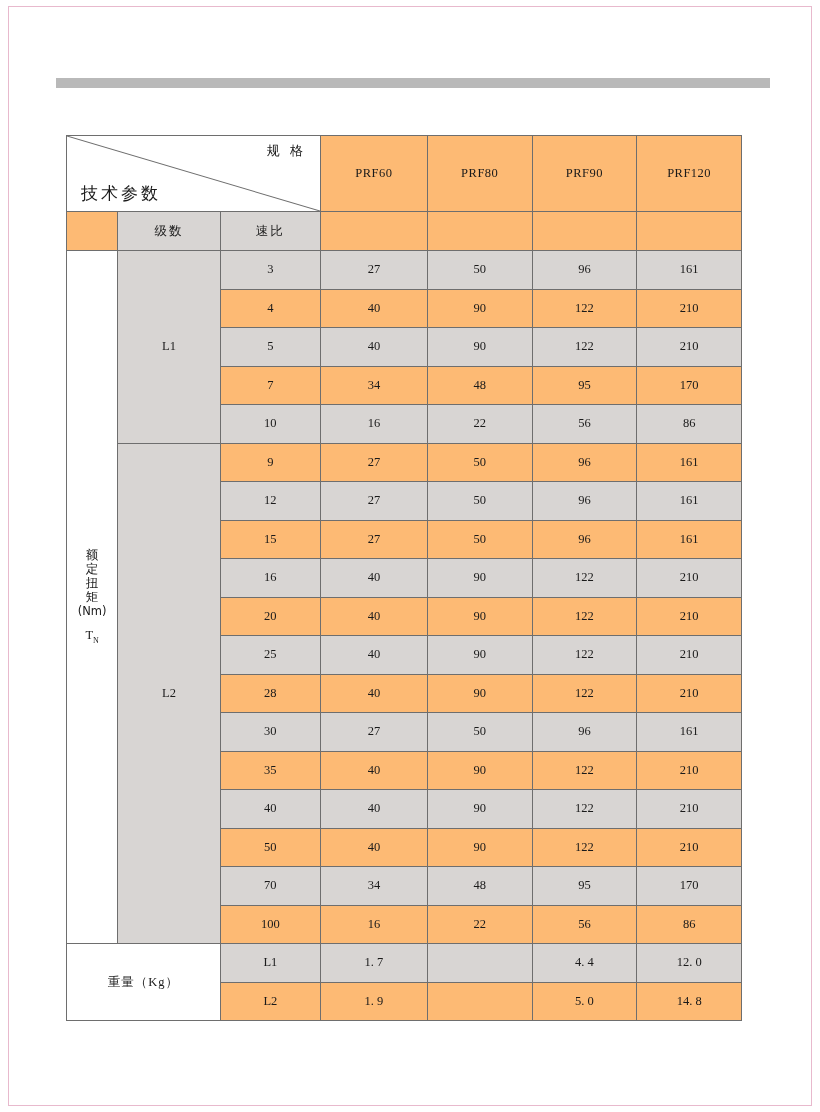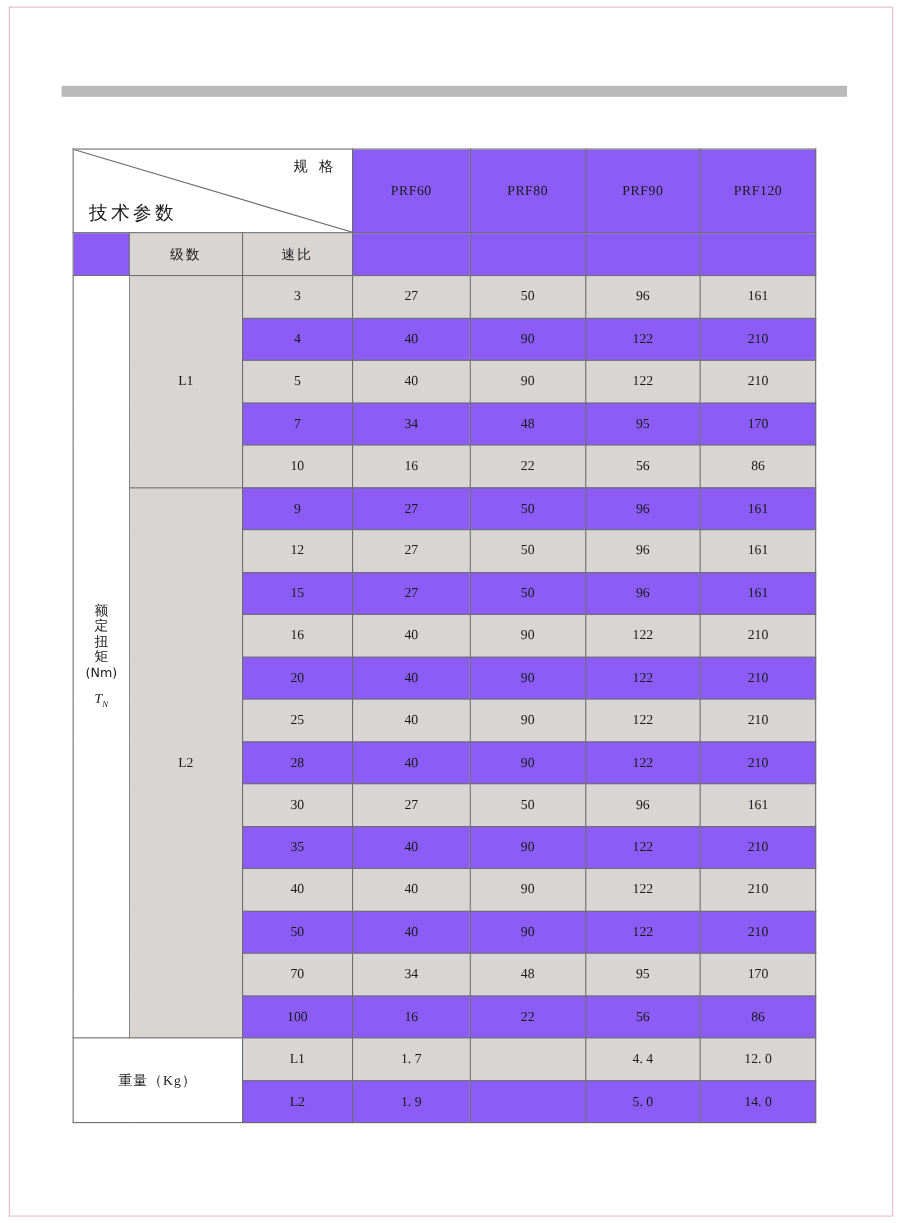--- a/index.html
+++ b/index.html
@@ -74,21 +74,21 @@
     border: 1px solid #6e6e6e;
     text-align: center;
     vertical-align: middle;
     height: 37.5px;
     font-family: "Liberation Serif", "DejaVu Serif", serif;
     font-size: 12.5px;
     color: #1a1a1a;
     padding: 0;
   }
   .shade { background: #d8d5d3; }
-  .white { background: #8b5cf6; }
+  .white { background: #fdba74; }
 
   
   .corner {
     position: relative;
     height: 75px !important;
     background: #ffffff;
   }
   .corner .diag {
     position: absolute;
     left: 0; top: 0; width: 100%; height: 100%;
@@ -135,21 +135,20 @@
     justify-content: center;
     line-height: 1.12;
     font-family: "DejaVu Sans", "Liberation Sans", sans-serif;
     font-size: 12.5px;
   }
   .vert-inner .unit {
     font-size: 11.5px;
     margin-top: 1px;
   }
   .vert-inner .tn {
-    font-style: italic;
     font-family: "Liberation Serif", serif;
     font-size: 12.5px;
     margin-top: 10px;
   }
   .vert-inner .tn sub {
     font-size: 8px;
   }
 
   .stage-cell {
     font-family: "Liberation Serif", "DejaVu Serif", serif;
@@ -394,20 +393,20 @@
             <td class="shade">1. 7</td>
             <td class="shade"></td>
             <td class="shade">4. 4</td>
             <td class="shade">12. 0</td>
           </tr>
           <tr>
             <td class="white">L2</td>
             <td class="white">1. 9</td>
             <td class="white"></td>
             <td class="white">5. 0</td>
-            <td class="white">14. 0</td>
+            <td class="white">14. 8</td>
           </tr>
         </tbody>
     </table>
   </div>
 
 
 </div>
 
 </body></html>

